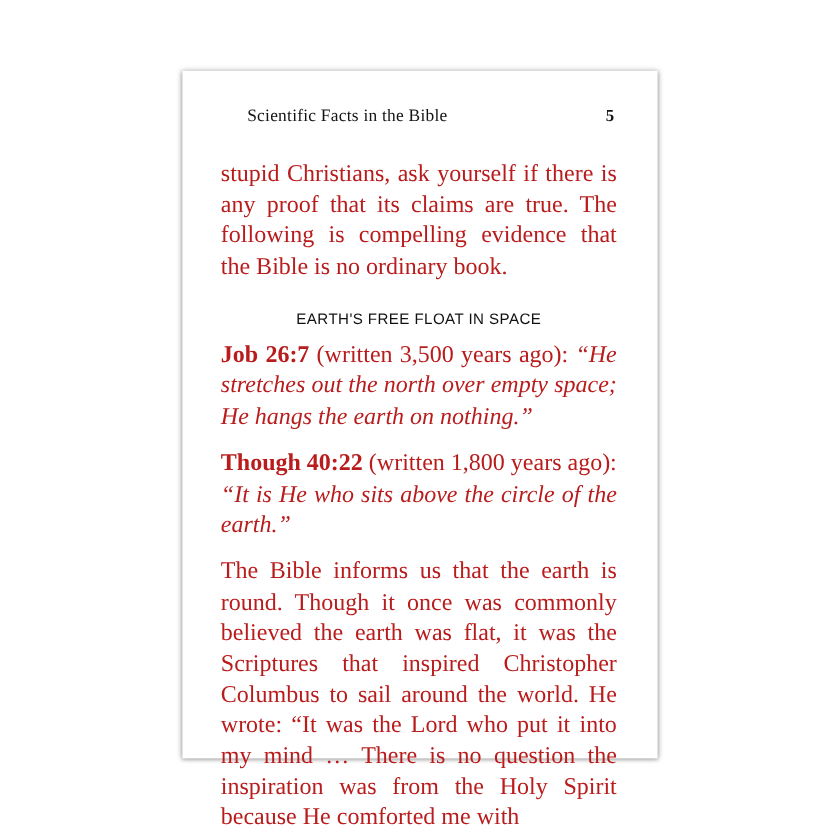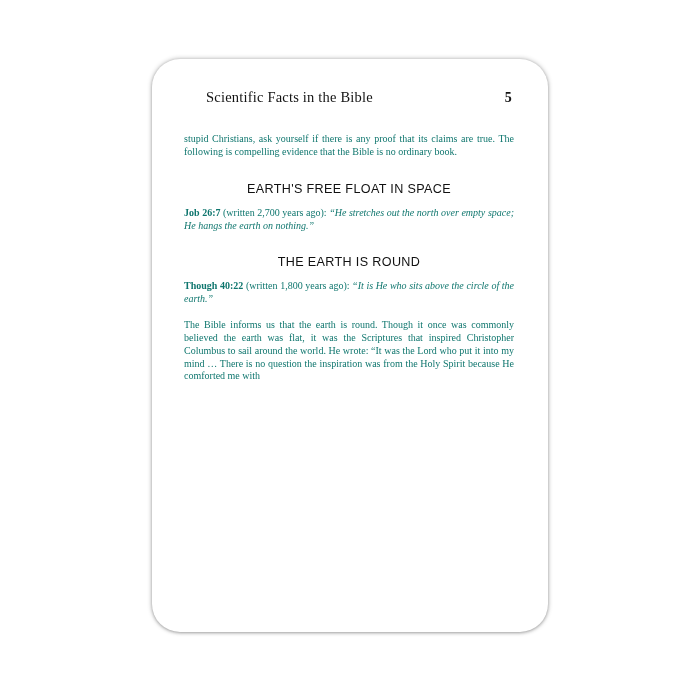--- a/index.html
+++ b/index.html
@@ -22,21 +22,20 @@
     background: #ffffff;
   }
   .page {
     position: absolute;
     left: 152px;
     top: 59px;
     width: 396px;
     height: 573px;
     background: #ffffff;
     box-shadow: 0 0 5px rgba(0,0,0,0.30), 0 1px 3px rgba(0,0,0,0.22);
-    border-radius: 28px;
   }
   .page-inner {
     position: absolute;
     left: 32px;
     top: 30px;
     width: 330px;
   }
   .running-head {
     display: flex;
     align-items: baseline;
@@ -52,23 +51,23 @@
     white-space: nowrap;
   }
   .running-head .rh-page {
     margin-left: auto;
     font-weight: bold;
     font-size: 14px;
     padding-right: 2px;
   }
   p.body-text {
     margin: 0 0 13px 0;
-    font-size: 10px;
+    font-size: 20px;
     line-height: 1.285;
-    color: #0f766e;
+    color: #b91c1c;
     text-align: justify;
     -webkit-hyphens: none;
     hyphens: none;
   }
   p.body-text:last-child {
     margin-bottom: 4px;
   }
   .section-head {
     font-family: "Liberation Sans", sans-serif;
     font-weight: normal;
@@ -98,24 +97,23 @@
 
       <div class="running-head">
         <span class="rh-title">Scientific Facts in the Bible</span>
         <span class="rh-page">5</span>
       </div>
 
       <p class="body-text">stupid Christians, ask yourself if there is any proof that its claims are true. The following is compelling evidence that the Bible is no ordinary book.</p>
 
       <div class="section-head">EARTH'S FREE FLOAT IN SPACE</div>
 
-      <p class="body-text tight"><span class="ref">Job 26:7</span><span> (written 2,700 years ago): </span><span class="quote">“He stretches out the north over empty space; He hangs the earth on nothing.”</span></p>
+      <p class="body-text tight"><span class="ref">Job 26:7</span><span> (written 3,500 years ago): </span><span class="quote">“He stretches out the north over empty space; He hangs the earth on nothing.”</span></p>
 
 
-      <div class="section-head">THE EARTH IS ROUND</div>
 
       <p class="body-text tight"><span class="ref">Though 40:22</span><span> (written 1,800 years ago): </span><span class="quote">“It is He who sits above the circle of the earth.”</span></p>
 
       <p class="body-text">The Bible informs us that the earth is round. Though it once was commonly believed the earth was flat, it was the Scriptures that inspired Christopher Columbus to sail around the world. He wrote: “It was the Lord who put it into my mind … There is no question the inspiration was from the Holy Spirit because He comforted me with</p>
 
     </div>
   </div>
 </div>
 
 </body></html>

